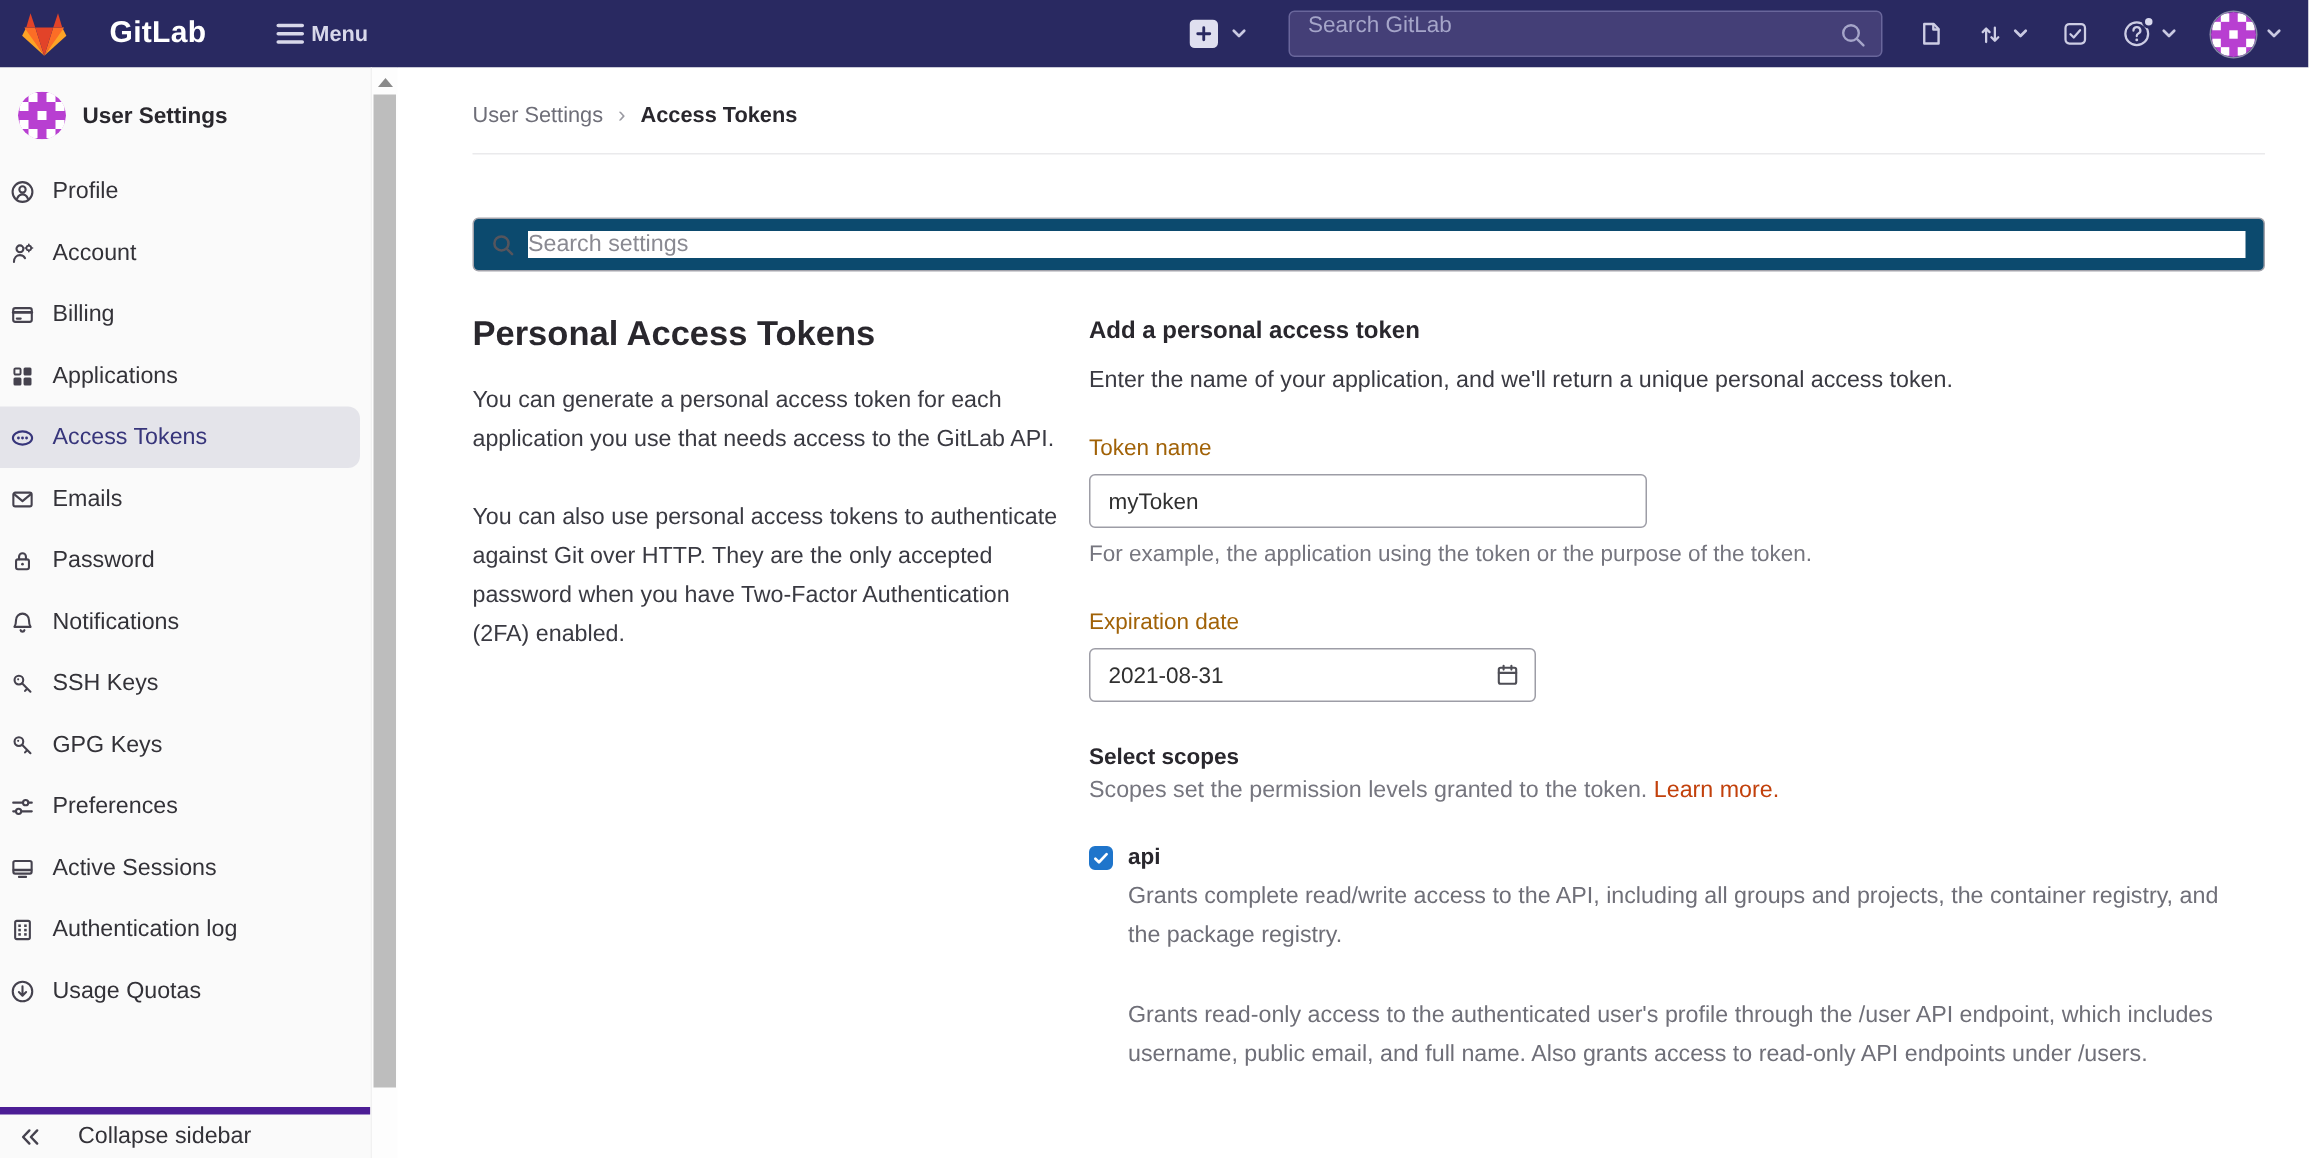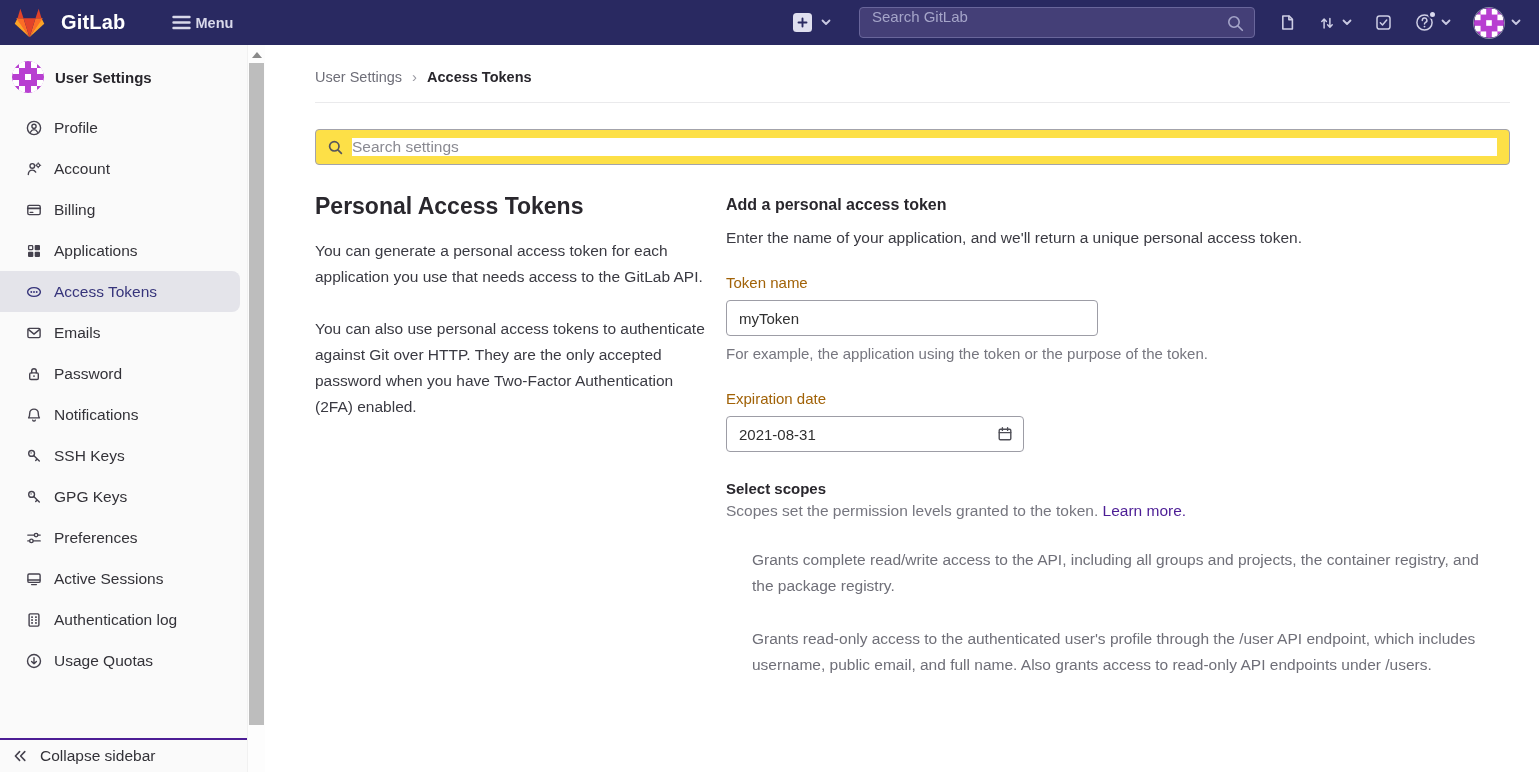--- a/index.html
+++ b/index.html
@@ -7,21 +7,21 @@
   body {
     font-family: "Liberation Sans", "DejaVu Sans", sans-serif;
     background: #fff; color: #3a3a42; font-size: 15.5px;
   }
 
   
   .navbar {
     height: 45px; background: #292961; display: flex; align-items: center;
     padding: 0 18px 0 14px; color: #dcdcee;
   }
-  .brand { display: flex; align-items: center; gap: 16px; }
+  .brand { display: flex; align-items: center; gap: 28px; }
   .brand-text { color: #fff; font-size: 20px; font-weight: 600; letter-spacing: .2px; }
   .menu-btn { display: flex; align-items: center; gap: 5px; margin-left: 46px; cursor: pointer; }
   .menu-label { color: #d8d8ea; font-size: 14.5px; font-weight: 700; }
   .nav-spacer { flex: 1; }
   .nav-new { display: flex; align-items: center; gap: 9px; margin-right: 28px; cursor: pointer; }
   .nav-search {
     width: 396px; height: 31px; background: #443f77; border: 1px solid #69669b;
     border-radius: 4px; display: flex; align-items: flex-start; position: relative;
   }
   .nav-search input {
@@ -47,31 +47,31 @@
   .layout { display: flex; height: 727px; }
 
   
   .sidebar { width: 265px; display: flex; flex-shrink: 0; }
   .side-nav { width: 247px; background: #fafafa; position: relative; }
   .side-header { display: flex; align-items: center; gap: 11px; padding: 16px 12px 14px 12px; }
   .side-avatar { width: 32px; height: 32px; border-radius: 50%; overflow: hidden; flex-shrink: 0; }
   .side-title { font-size: 15px; font-weight: 700; color: #29272d; }
   .s-item {
     height: 41px; display: flex; align-items: center; gap: 12px;
-    padding: 0 26px; cursor: pointer; color: #333238; font-size: 15.5px;
+    padding: 0 7px; cursor: pointer; color: #333238; font-size: 15.5px;
   }
   .s-icon { width: 16px; height: 16px; color: #45424e; flex-shrink: 0; display: flex; }
   .s-item.active {
     background: #e4e4ea; border-radius: 0 8px 8px 0; margin-right: 7px;
     color: #37357b;
   }
   .s-item.active .s-icon { color: #37357b; }
   .collapse-row {
     position: absolute; bottom: 0; left: 0; right: 0; height: 34px;
-    border-top: 2px solid #4c1d95; display: flex; align-items: center; gap: 12px;
+    border-top: 5px solid #4c1d95; display: flex; align-items: center; gap: 24px;
     padding: 0 12px; color: #333238; font-size: 15.5px; cursor: pointer; background: #fafafa;
   }
   .collapse-row .s-icon { color: #45424e; }
 
   
   .side-scroll { width: 18px; background: #fdfdfd; position: relative; border-left: 1px solid #f1f1f1; }
   .scroll-up {
     position: absolute; top: 7px; left: 4px; width: 0; height: 0;
     border-left: 5px solid transparent; border-right: 5px solid transparent;
     border-bottom: 6px solid #8a8a8a;
@@ -82,22 +82,22 @@
   .content { flex: 1; background: #fff; padding: 0 29px 0 50px; overflow: hidden; }
   .breadcrumb {
     display: flex; align-items: center; gap: 10px; padding: 23px 0 17px;
     border-bottom: 1px solid #eaeaec; font-size: 14.5px;
   }
   .crumb-parent { color: #6e6e78; cursor: pointer; }
   .crumb-sep { color: #9a9aa2; font-size: 15px; }
   .crumb-current { color: #29272d; font-weight: 700; }
 
   .settings-search {
-    margin-top: 26px; height: 36px; border: 1px solid #a3a3ab; border-radius: 4px;
-    display: flex; align-items: center; padding: 0 12px; gap: 9px; background: #fde047;
+    margin-top: 42px; height: 36px; border: 1px solid #a3a3ab; border-radius: 4px;
+    display: flex; align-items: center; padding: 0 12px; gap: 9px; background: #0c4a6e;
   }
   .settings-search input {
     flex: 1; border: none; outline: none; font-size: 15.5px; color: #333;
     font-family: inherit;
   }
   .settings-search input::placeholder { color: #8a8a92; }
 
   .settings-grid { display: flex; margin-top: 28px; }
   .left-col { width: 392px; flex-shrink: 0; margin-right: 19px; }
   .left-col h1 { font-size: 23px; font-weight: 600; color: #29272d; margin-bottom: 18px; }
@@ -112,21 +112,21 @@
     font-size: 15px; color: #303030; font-family: inherit; outline: none; background: #fff;
   }
   .token-input { width: 372px; }
   .field-help { font-size: 15px; color: #76767f; margin-top: 9px; margin-bottom: 28px; }
   .date-wrap { position: relative; width: 298px; margin-bottom: 28px; }
   .date-wrap .text-input { width: 100%; padding-right: 36px; }
   .cal-icon { position: absolute; right: 11px; top: 10px; color: #4e4e56; display: flex; }
 
   .scopes-label { font-size: 15px; font-weight: 700; color: #29272d; margin-bottom: 5px; }
   .scopes-help { font-size: 15.5px; color: #76767f; }
-  .scopes-help a { color: #4c1d95; text-decoration: none; cursor: pointer; }
+  .scopes-help a { color: #c2410c; text-decoration: none; cursor: pointer; }
 
   .scope-row { margin-top: 27px; }
   .scope-head { display: flex; align-items: center; gap: 10px; }
   .checkbox {
     width: 16px; height: 16px; border-radius: 4px; border: 1px solid #9d9da6;
     background: #fff; display: flex; align-items: center; justify-content: center;
     cursor: pointer; flex-shrink: 0;
   }
   .checkbox.checked { background: #1f75cb; border-color: #1f75cb; }
   .checkbox svg { display: none; }
@@ -504,20 +504,28 @@
             </span>
         </div>
 
         <div class="scopes-label">Select scopes</div>
         <div class="scopes-help">
           <span>Scopes set the permission levels granted to the token.</span>
           <a>Learn more.</a>
         </div>
 
         <div class="scope-row">
+          <div class="scope-head">
+            <span class="checkbox checked">
+              <svg width="12" height="12" viewBox="0 0 16 16" fill="none" stroke="#fff" stroke-width="2.4" stroke-linecap="round" stroke-linejoin="round">
+                  <path d="M3 8.6l3.2 3.2L13 4.6"></path>
+                </svg>
+            </span>
+            <span class="scope-name">api</span>
+          </div>
           <div class="scope-desc">Grants complete read/write access to the API, including all groups and projects, the container registry, and the package registry.</div>
         </div>
 
         <div class="scope-row">
           <div class="scope-desc">Grants read-only access to the authenticated user's profile through the /user API endpoint, which includes username, public email, and full name. Also grants access to read-only API endpoints under /users.</div>
         </div>
 
       </div>
     </div>
   </main>

